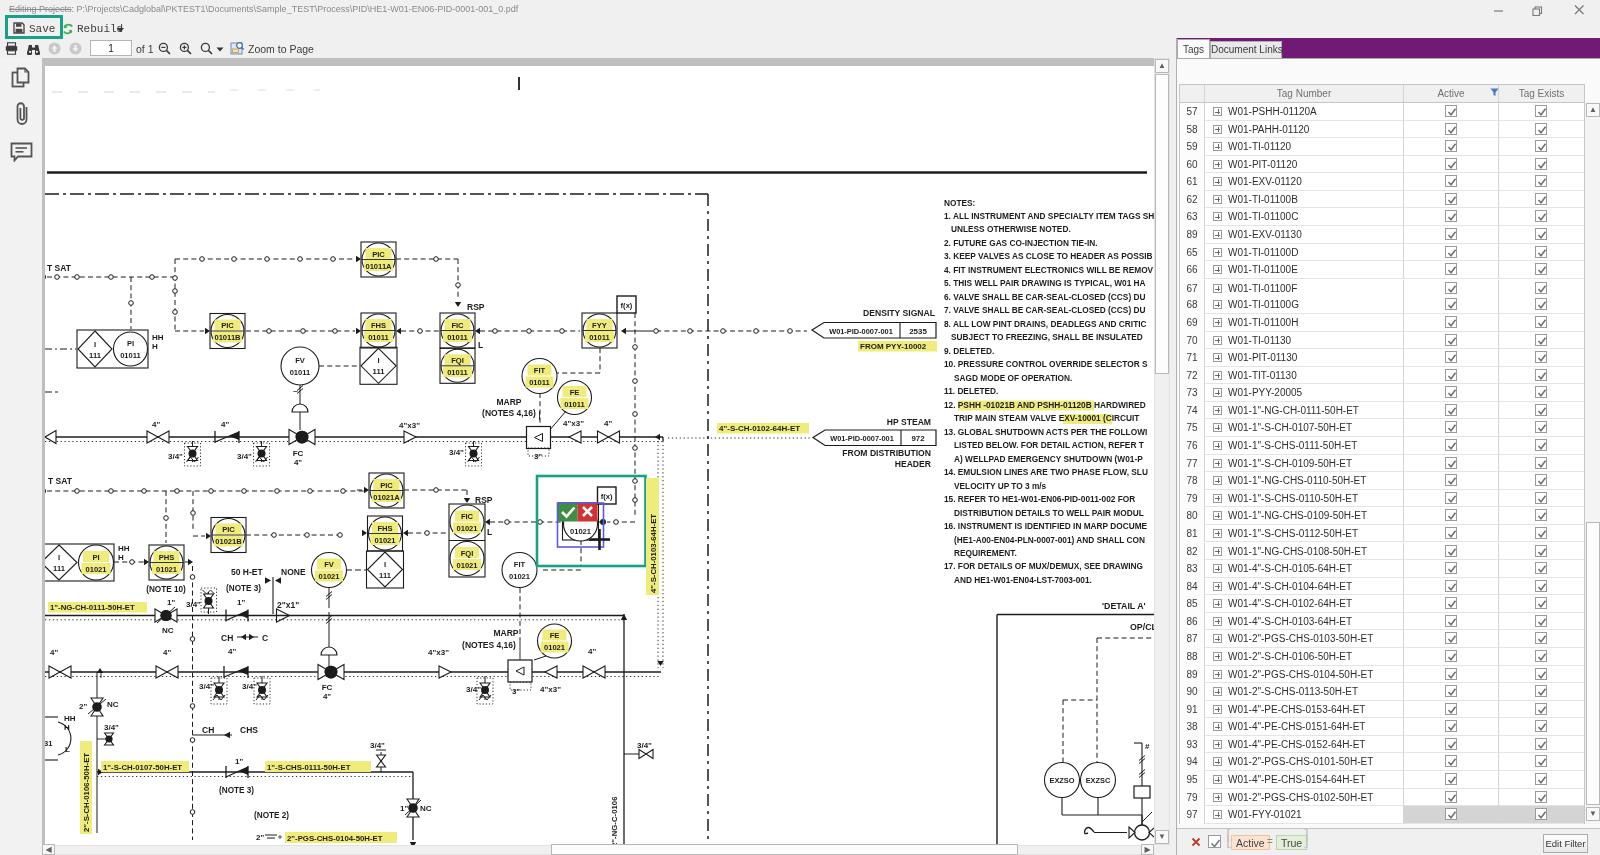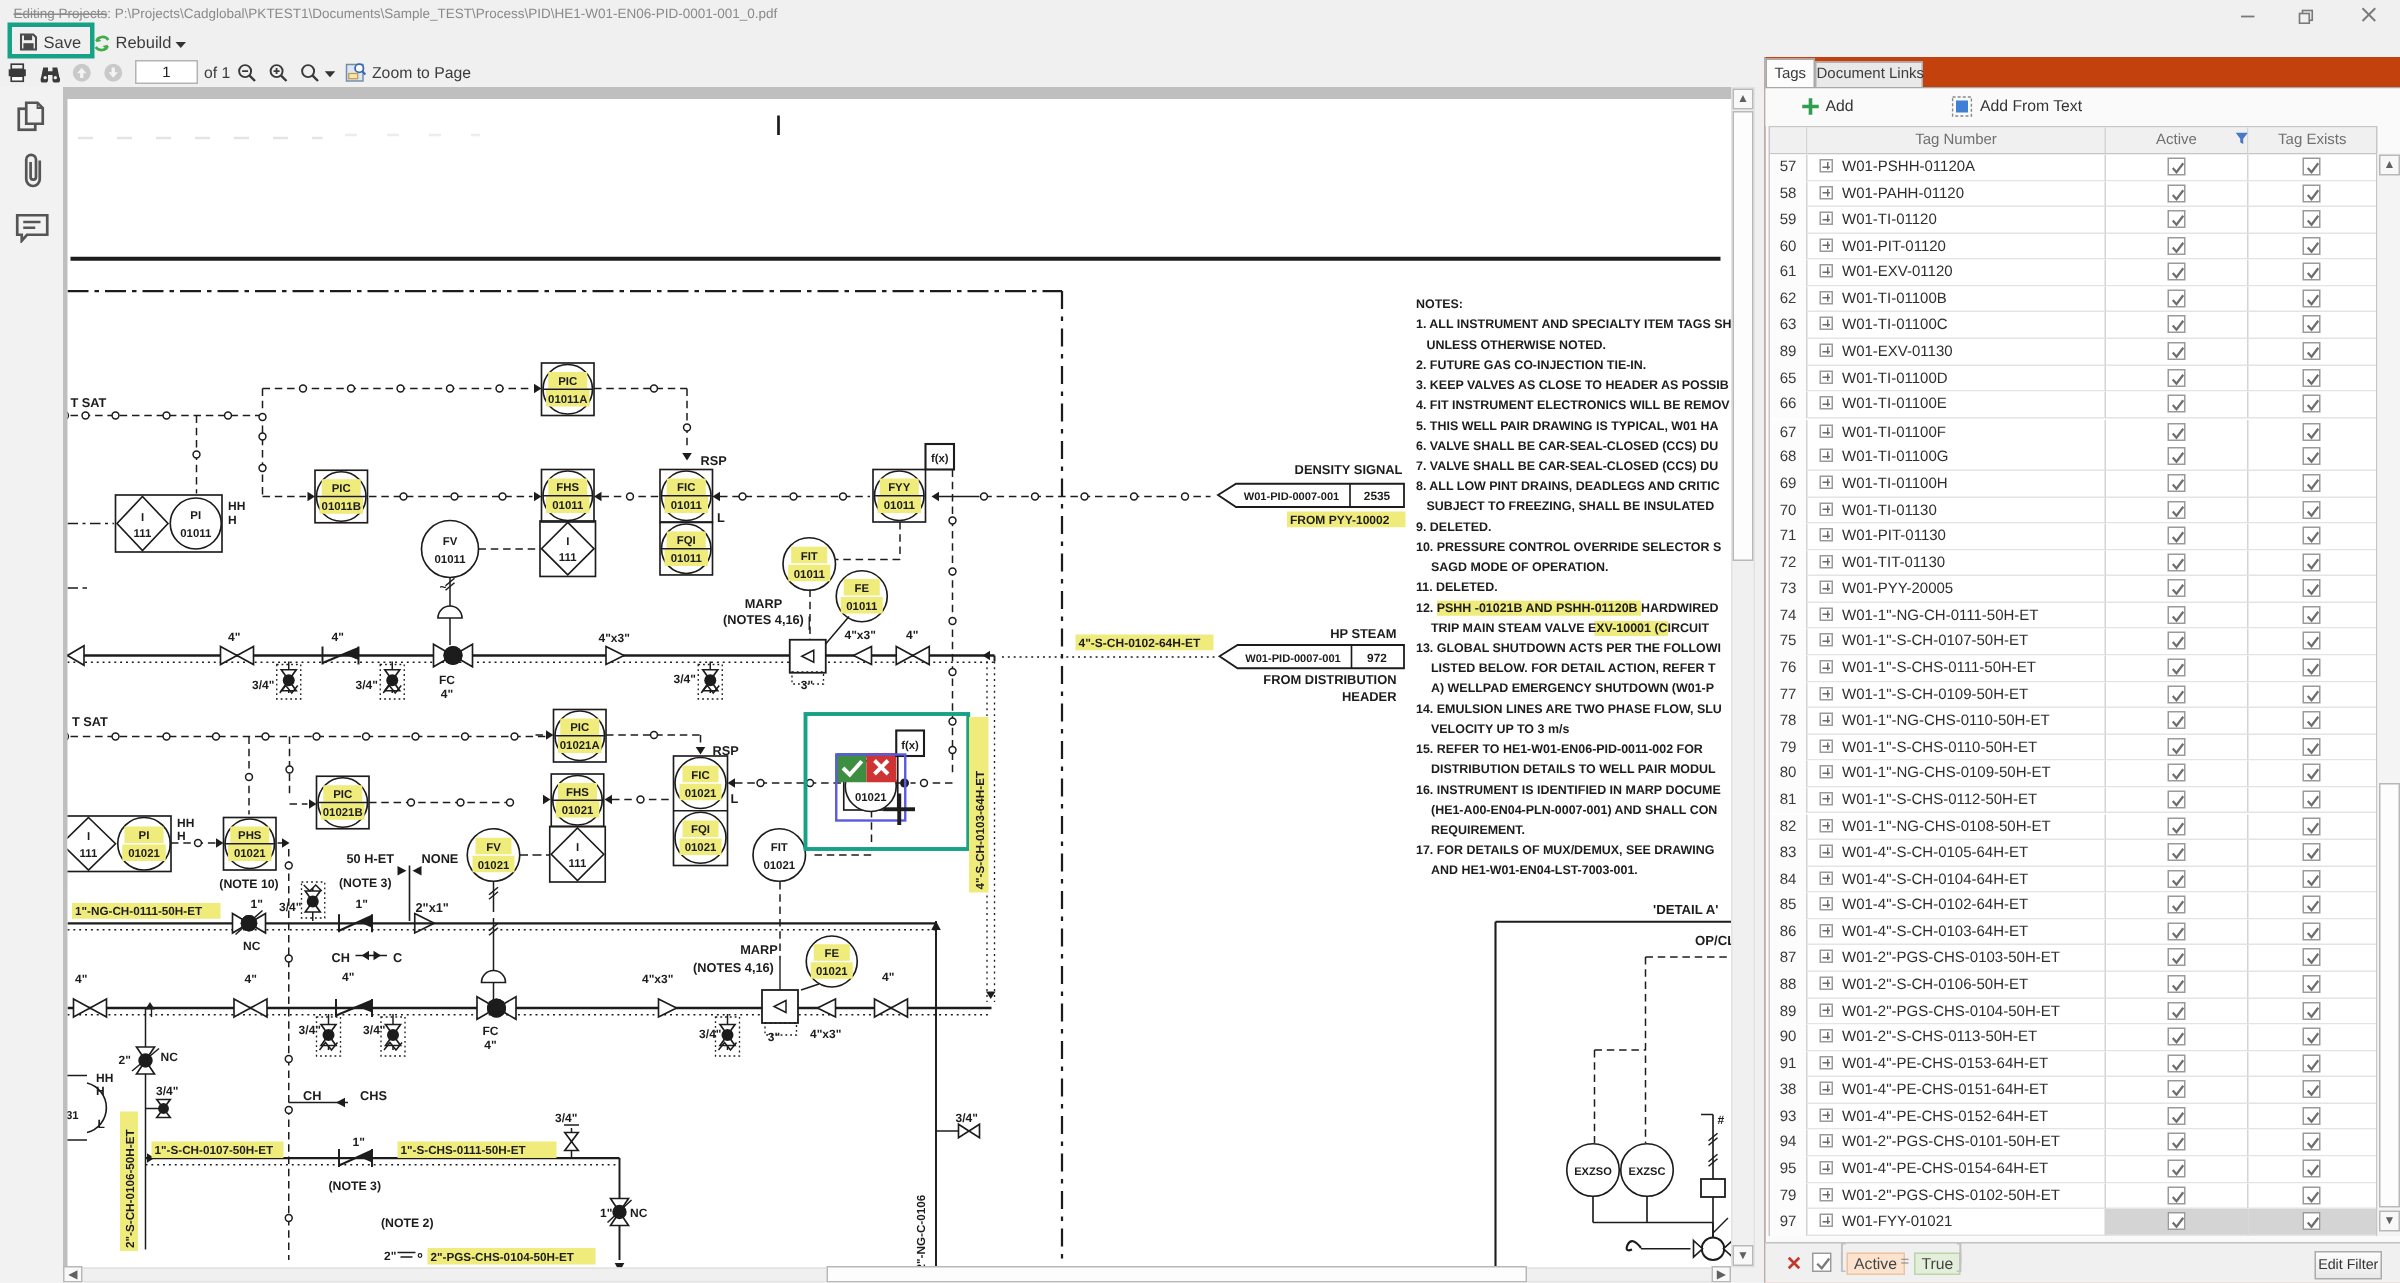--- a/index.html
+++ b/index.html
@@ -5,37 +5,37 @@
 * { margin:0; padding:0; box-sizing:border-box; }
 html,body { width:1600px; height:855px; overflow:hidden; font-family:"Liberation Sans", sans-serif; background:#f0f0f0; }
 #root { position:relative; width:1600px; height:855px; }
 .abs { position:absolute; }
 
 
 #titlebar { position:absolute; left:0; top:0; width:1600px; height:17px; background:#f0f0f0; }
 #titletext { position:absolute; left:9px; top:4px; font-size:9px; color:#8a8a8a; }
 #titletext .strike { text-decoration:line-through; }
 #wincontrols { position:absolute; right:8px; top:4px; color:#7a7a7a; font-size:10px; }
-#toolbar1 { position:absolute; left:0; top:17px; width:1600px; height:23px; background:#f0f0f0; }
+#toolbar1 { position:absolute; left:0; top:17px; width:1600px; height:23px; background:#f0f0f0;font-family:Liberation Mono, monospace; }
 #toolbar2 { position:absolute; left:0; top:40px; width:1600px; height:18px; background:#f0f0f0; }
 #tealSave { position:absolute; left:5px; top:15px; width:58px; height:24px; border:3px solid #17a287; }
 .tbtext { font-size:11px; color:#3c3c3c; }
 
 
 #sidebar { position:absolute; left:0; top:58px; width:42px; height:797px; background:#f2f2f2; }
 #pagemargin { position:absolute; left:42px; top:58px; width:1112px; height:787px; background:#bfbfbf; }
 #page { position:absolute; left:45px; top:66px; width:1109px; height:779px; background:#ffffff; }
 
 
 .sbtrack { background:#f0f0f0; border:1px solid #e2e2e2; }
 .sbbtn { position:absolute; background:#f8f8f8; border:1px solid #b8b8b8; color:#606060; font-size:8px; line-height:11px; text-align:center; }
 .sbthumb { position:absolute; background:#fdfdfd; border:1px solid #b8b8b8; }
 
 
-#rightpanel { position:absolute; left:1176px; top:38px; width:424px; height:817px; background:#c2410c; border-left:1px solid #b0b0b0; }
+#rightpanel { position:absolute; left:1176px; top:38px; width:424px; height:817px; background:#701a75; border-left:1px solid #b0b0b0; }
 .tab { position:absolute; top:1px; font-size:10px; white-space:nowrap; color:#3c3c3c; text-align:center; }
 #tabTags { left:0px; width:33px; height:19px; background:#fcfcfc; border:1px solid #a8a8a8; border-bottom:none; line-height:19px; z-index:2; }
 #tabDoc { left:33px; width:72px; text-align:center; white-space:nowrap; height:17px; top:3px; background:#e9e9e9; border:1px solid #b0b0b0; border-bottom:none; line-height:16px; z-index:1; }
 #panelbody { position:absolute; left:0; top:20px; width:424px; height:797px; background:#fafafa; border-top:1px solid #a8a8a8; }
 #addrow { position:absolute; left:0; top:0; width:424px; height:25px; background:#fafafa; }
 #addrow .lbl { font-size:10.5px; color:#333; }
 
 
 #tagtable { position:absolute; left:2px; top:25px; width:406px; height:740px; background:#fff; border:1px solid #c6c6c6; }
 .hdr { position:absolute; top:0; height:18px; background:#f0f0f0; border-right:1px solid #d4d4d4; border-bottom:1px solid #c6c6c6; font-size:10px; color:#707070; text-align:center; line-height:17px; }
@@ -755,32 +755,20 @@
   <div class="sbbtn" style="left:1155px;top:830px;width:14px;height:14px">▼</div>
   <div class="abs sbtrack" style="left:42px;top:845px;width:1112px;height:10px"></div>
   <div class="sbbtn" style="left:42px;top:844px;width:13px;height:11px;line-height:9px">◀</div>
   <div class="sbthumb" style="left:551px;top:844px;width:467px;height:11px"></div>
   <div class="sbbtn" style="left:1141px;top:844px;width:13px;height:11px;line-height:9px">▶</div>
 
   <div id="rightpanel">
     <div id="tabTags" class="tab">Tags</div>
     <div id="tabDoc" class="tab">Document Links</div>
     <div id="panelbody">
-      <div id="addrow">
-        <svg class="abs" style="left:24px;top:6px" width="12" height="12" viewBox="0 0 12 12">
-          <line x1="6" y1="0.5" x2="6" y2="11.5" stroke="#2e9e4f" stroke-width="2.4"></line>
-          <line x1="0.5" y1="6" x2="11.5" y2="6" stroke="#2e9e4f" stroke-width="2.4"></line>
-        </svg>
-        <div class="abs lbl" style="left:40px;top:6px">Add</div>
-        <svg class="abs" style="left:124px;top:5px" width="14" height="14" viewBox="0 0 14 14">
-          <rect x="0.7" y="0.7" width="12.6" height="12.6" fill="none" stroke="#888" stroke-width="1" stroke-dasharray="2 1.4"></rect>
-          <rect x="3" y="3" width="8" height="8" fill="#3f7fd4"></rect>
-        </svg>
-        <div class="abs lbl" style="left:143px;top:6px">Add From Text</div>
-      </div>
       <div id="tagtable">
         <div class="hdr" style="left:0;width:25px"></div>
         <div class="hdr" style="left:25px;width:199px">Tag Number</div>
         <div class="hdr" style="left:224px;width:95px">Active
           <svg class="abs" style="left:86px;top:3px" width="9" height="9" viewBox="0 0 9 9">
               <path d="M0.5 0.5 H8.5 L5.5 4.5 V8 L3.5 7 V4.5 Z" fill="#4a78c8"></path>
             </svg>
         </div>
         <div class="hdr" style="left:319px;width:85px;border-right:none">Tag Exists</div>
         <div id="rows">

